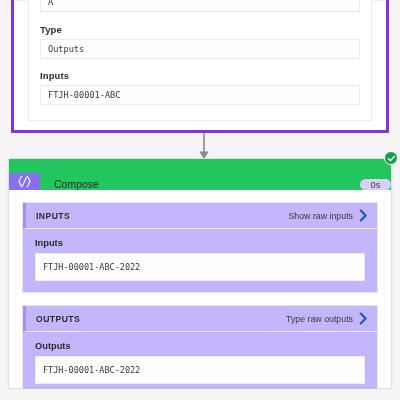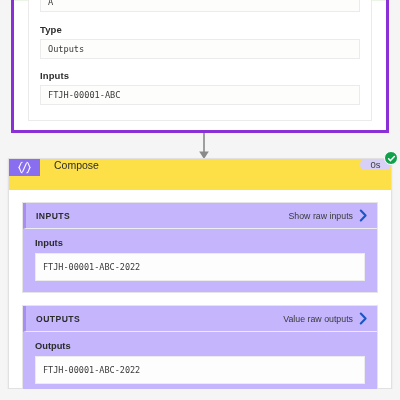--- a/index.html
+++ b/index.html
@@ -89,23 +89,23 @@
     width: 384px;
     height: 231px;
     background: #ffffff;
     border: 1px solid #e2e0e0;
     box-shadow: 0 1px 2px rgba(0,0,0,.08);
   }
 
   #compose-header {
     position: relative;
     height: 31px;
-    background: #fde047;
-    display: flex;
-    align-items: flex-start;
+    background: #22c55e;
+    display: flex;
+    align-items: flex-end;
   }
 
   #compose-icon-tile {
     width: 31px;
     background: #8a6ef0;
     display: flex;
     align-items: center;
     justify-content: center;
     flex: 0 0 auto;
   }
@@ -277,21 +277,21 @@
       </div>
       <div class="section-body">
         <div class="sub-label">Inputs</div>
         <div class="value-box">FTJH-00001-ABC-2022</div>
       </div>
     </div>
 
     <div class="section">
       <div class="section-header">
         <span class="section-header-title">OUTPUTS</span>
-        <span class="show-raw">Value raw outputs</span>
+        <span class="show-raw">Type raw outputs</span>
         <svg class="chevron" width="9" height="13" viewBox="0 0 9 13">
           <path d="M1.8 1.6 L6.6 6.5 L1.8 11.4" fill="none" stroke="#1a56c4" stroke-width="2.1" stroke-linecap="round" stroke-linejoin="round"></path>
         </svg>
       </div>
       <div class="section-body">
         <div class="sub-label">Outputs</div>
         <div class="value-box">FTJH-00001-ABC-2022</div>
       </div>
     </div>
 

